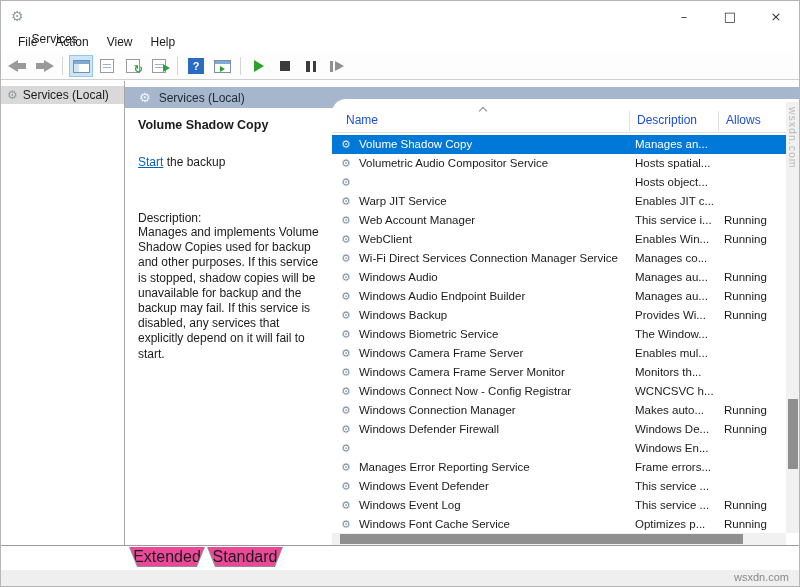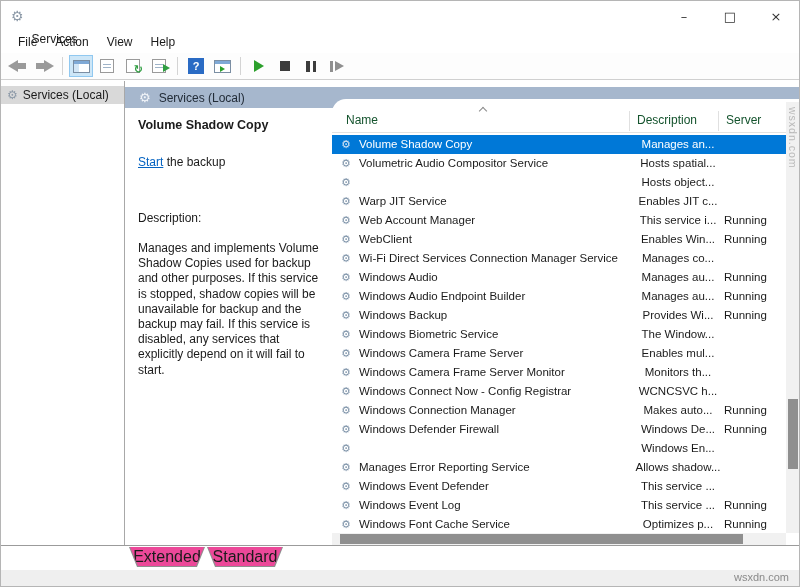--- a/index.html
+++ b/index.html
@@ -56,35 +56,35 @@
 
   .console { position:relative; flex:1; background:#fff; }
   .band { position:absolute; left:0; right:0; top:6px; height:21px; background:var(--band,#a6b7cd); display:flex; align-items:center; padding-left:14px; gap:8px; color:#222c38; }
   .band .gear { font-family:"DejaVu Sans", sans-serif; font-size:13px; color:#f2f5f9; }
 
   .info { position:absolute; left:0; top:27px; bottom:0; width:207px; background:#fff; padding:10px 8px 0 13px; }
   .info-title { font-weight:bold; font-size:12.5px; }
   .info-action { margin-top:23px; }
   .info-action a { color:var(--link,#0563c1); text-decoration:underline; }
   .info-desc-label { margin-top:42px; }
-  .info-desc { margin-top:16px; width:186px; line-height:15.2px; }
+  .info-desc { margin-top:0; width:186px; line-height:15.2px; }
 
   
   .listpanel { position:absolute; left:207px; right:0; top:18px; bottom:0; background:#fff; border-top-left-radius:14px; z-index:2; }
   .lheader { position:absolute; left:0; right:13px; top:8px; height:26px; border-bottom:1px solid #e2e2e2; }
-  .lheader .h { position:absolute; top:6px; color:#14532d; }
+  .lheader .h { position:absolute; top:6px; color:#1d4ed8; }
   .h-name { left:14px; } .h-desc { left:305px; } .h-status { left:394px; }
   .hsep { position:absolute; top:4px; width:1px; height:20px; background:#e0e0e0; }
   .sort-caret { position:absolute; left:148px; top:-1px; width:7px; height:7px; }
   .sort-caret::before { content:""; position:absolute; left:0; top:2px; width:5px; height:5px; border-left:1px solid #8a8a8a; border-top:1px solid #8a8a8a; transform:rotate(45deg); }
   .rows { position:absolute; left:0; right:13px; top:36px; bottom:12px; overflow:hidden; }
   .lrow { position:relative; height:19px; line-height:19px; font-size:11.5px; }
   .lrow .gear { position:absolute; left:9px; top:0; font-family:"DejaVu Sans", sans-serif; font-size:11px; color:#7d92a8; }
   .lrow .c-name { position:absolute; left:27px; width:272px; white-space:nowrap; overflow:hidden; }
-  .lrow .c-desc { position:absolute; left:303px; width:86px; white-space:nowrap; overflow:hidden;text-align:center; }
+  .lrow .c-desc { position:absolute; left:303px; width:86px; white-space:nowrap; overflow:hidden; }
   .lrow .c-status { position:absolute; left:392px; width:58px; white-space:nowrap; }
   .lrow.sel { background:var(--sel,#0078d7); color:#fff; }
   .lrow.sel .gear { color:#dbe6f2; }
 
   .vscroll { position:absolute; right:0; top:3px; bottom:12px; width:13px; background:#f1f1f1; }
   .vthumb { position:absolute; left:1.5px; width:10px; top:297px; height:70px; background:#8f8f8f; }
   .hscroll { position:absolute; left:0; right:13px; bottom:0; height:12px; background:#f1f1f1; }
   .hthumb { position:absolute; top:1px; height:10px; left:8px; width:403px; background:#8f8f8f; }
 
   
@@ -208,21 +208,21 @@
         </div>
         <div class="info-desc-label">Description:</div>
         <div class="info-desc">Manages and implements Volume Shadow Copies used for backup and other purposes. If this service is stopped, shadow copies will be unavailable for backup and the backup may fail. If this service is disabled, any services that explicitly depend on it will fail to start.</div>
       </div>
 
       <div class="listpanel">
         <div class="lheader">
           <span class="sort-caret"></span>
           <span class="h h-name">Name</span>
           <span class="h h-desc">Description</span>
-          <span class="h h-status">Server</span>
+          <span class="h h-status">Allows</span>
           <span class="hsep" style="left:297px"></span>
           <span class="hsep" style="left:386px"></span>
         </div>
         <div class="rows">
             <div class="lrow sel">
               <span class="gear">⚙</span>
               <span class="c-name">Volume Shadow Copy</span>
               <span class="c-desc">Manages an...</span>
               <span class="c-status"></span>
             </div>
@@ -316,21 +316,21 @@
               <span class="c-status">Running</span>
             </div>
             <div class="lrow">
               <span class="gear">⚙</span>
               <span class="c-desc">Windows En...</span>
               <span class="c-status"></span>
             </div>
             <div class="lrow">
               <span class="gear">⚙</span>
               <span class="c-name">Manages Error Reporting Service</span>
-              <span class="c-desc">Allows shadow...</span>
+              <span class="c-desc">Frame errors...</span>
               <span class="c-status"></span>
             </div>
             <div class="lrow">
               <span class="gear">⚙</span>
               <span class="c-name">Windows Event Defender</span>
               <span class="c-desc">This service ...</span>
               <span class="c-status"></span>
             </div>
             <div class="lrow">
               <span class="gear">⚙</span>

